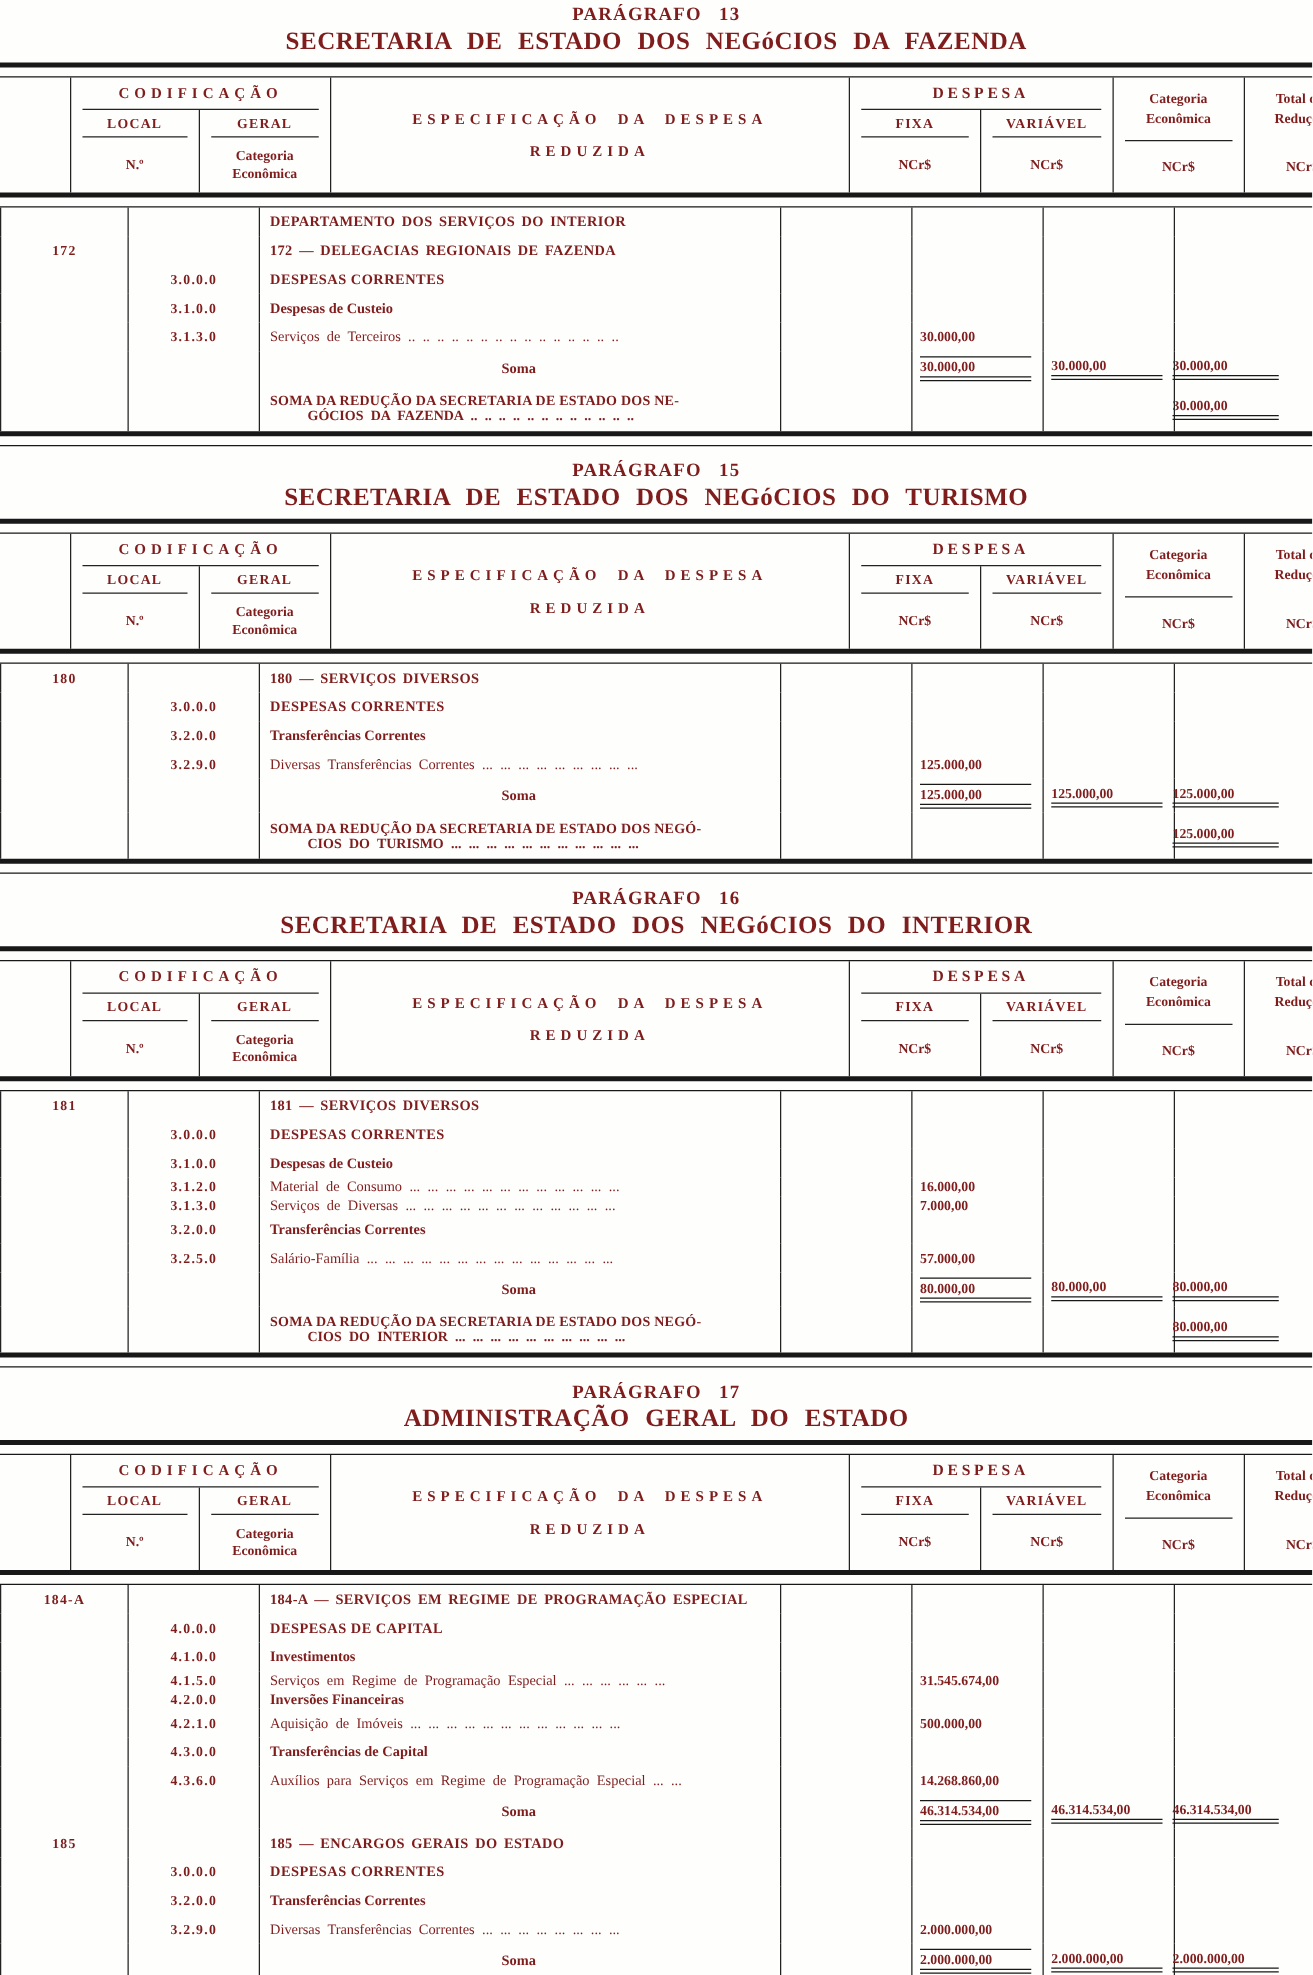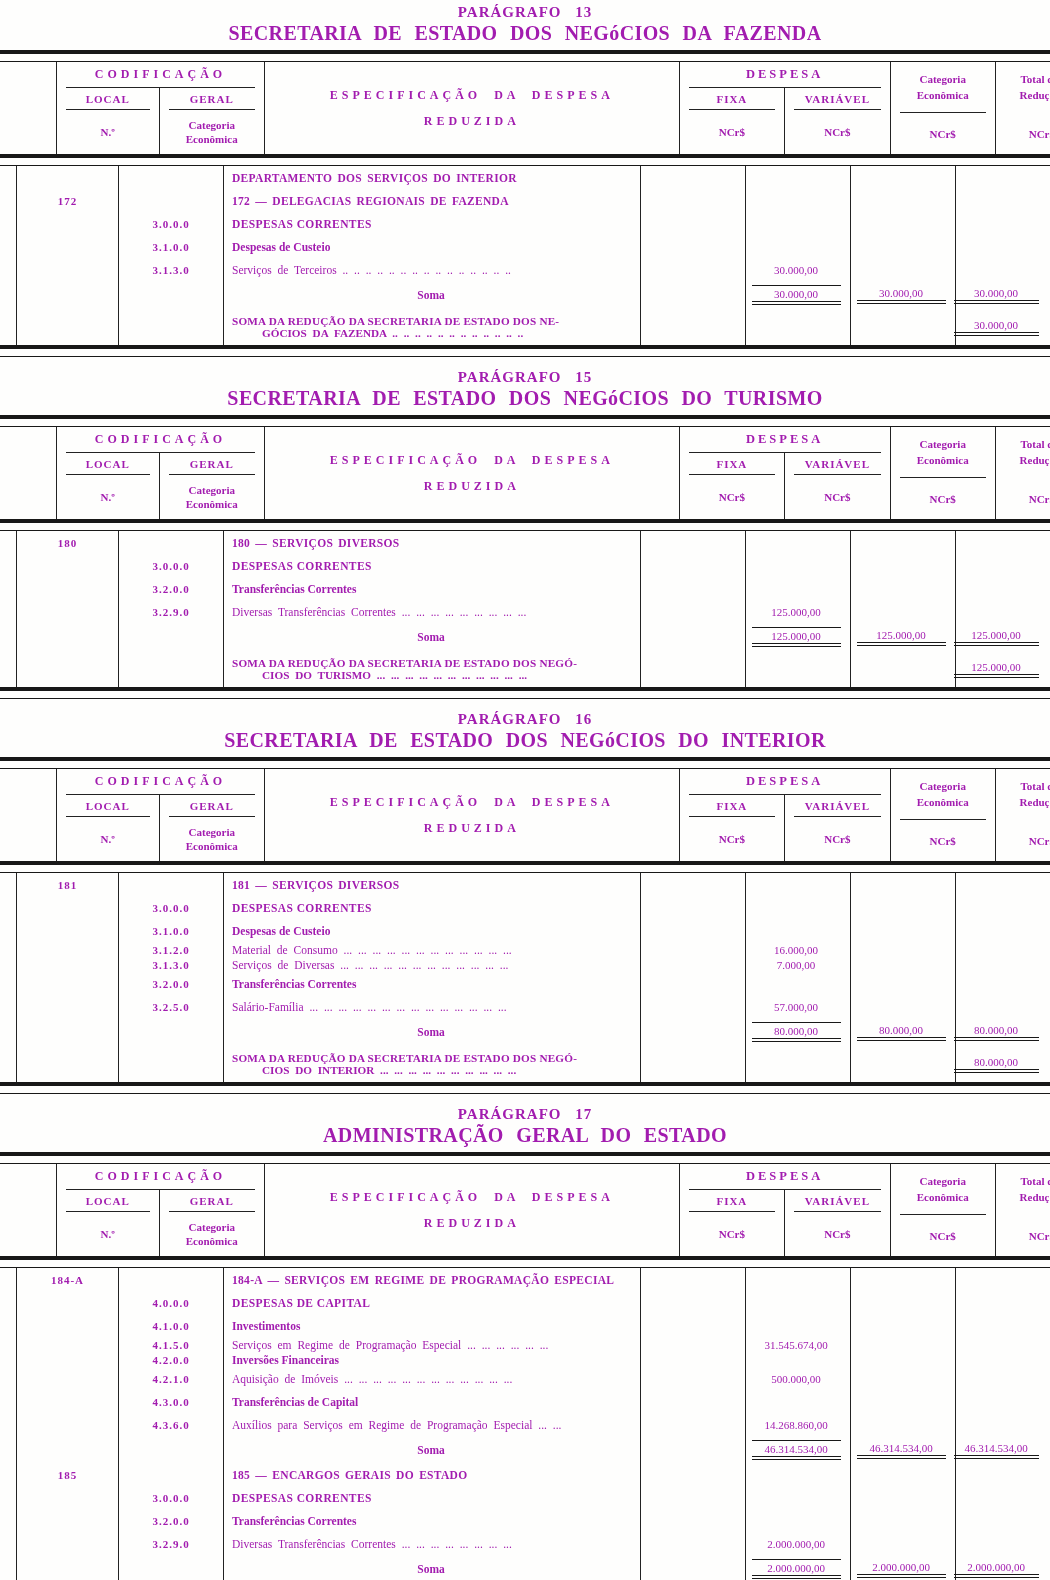--- a/index.html
+++ b/index.html
@@ -1,17 +1,17 @@
 <!DOCTYPE html>
 <html><head>
 <meta charset="utf-8">
 <style>
   html,body{margin:0;padding:0;background:#ffffff;}
   .sheet{
-    width:1050px;height:1580px;background:#fefefd;color:#a21caf;
+    width:1050px;height:1580px;background:#fefefd;color:#7f1d1d;
     font-family:"Liberation Serif","DejaVu Serif",serif;
     position:relative;overflow:hidden;
   }
   section{display:block;}
   section + section{margin-top:8px;}
   .sec-head{text-align:center;padding-top:4px;}
   .paragrafo{font-size:15px;font-weight:bold;letter-spacing:1px;word-spacing:9px;}
   .titulo{font-size:20px;font-weight:bold;letter-spacing:.4px;word-spacing:7px;margin-top:1px;}
   .hrule{height:7px;border-top:4px solid #181818;border-bottom:1px solid #181818;margin-top:5px;}
   .hrule.below-head{margin-top:0;}
@@ -39,41 +39,41 @@
   .h-fixa{width:105px;}
   .h-var{width:105px;border-left:1px solid #222;}
   .h-money{flex:1;display:flex;align-items:center;justify-content:center;font-size:11px;}
   .h-cat,.h-tot{border-left:1px solid #222;display:flex;flex-direction:column;}
   .h-cat{width:105px;}
   .h-tot{width:93px;align-items:center;}
   .h-two{height:50px;display:flex;flex-direction:column;align-items:center;justify-content:center;
     font-size:11px;line-height:16px;}
 
   
-  .tbody{margin-left:16px;width:1032px;}
+  .tbody{margin-left:0;width:1032px;}
   .brow{display:grid;grid-template-columns:102px 105px 417px 105px 105px 105px 93px;
     height:23px;align-items:stretch;}
   .brow.rtight{height:15px;}
   .brow.rsoma{height:27px;}
   .brow.rtall{height:37px;}
   .c{display:flex;align-items:center;border-left:1px solid #222;height:100%;}
   .c7{border-right:none;}
   .c1,.c2{justify-content:center;font-weight:bold;font-size:11px;letter-spacing:1px;}
   .c3{padding-left:8px;overflow:hidden;}
   .c3.two{flex-direction:column;align-items:flex-start;justify-content:center;}
   .c5,.c6,.c7{justify-content:flex-end;padding-right:9px;}
   .sp{font-size:11.5px;width:100%;white-space:nowrap;}
   .sp-title{font-weight:bold;letter-spacing:.3px;word-spacing:2px;}
   .sp-caps{font-weight:bold;letter-spacing:.4px;}
   .sp-bold{font-weight:bold;}
   .sp-plain{font-weight:normal;word-spacing:3px;}
   .sp-soma{font-weight:bold;text-align:center;padding-right:10px;}
   .sp-red{font-weight:bold;font-size:11.2px;letter-spacing:.2px;}
   .sp-red2{font-weight:bold;font-size:11.2px;padding-left:30px;word-spacing:3px;}
-  .amt{display:inline-block;min-width:88px;text-align:center;font-weight:normal;
+  .amt{display:inline-block;min-width:88px;text-align:left;font-weight:bold;
     font-size:11px;padding:2px 1px 1px 0;white-space:nowrap;}
   .c7 .amt{min-width:84px;}
   .amt.sum{border-top:1.5px solid #181818;border-bottom:4px double #181818;}
   .amt.dbl{border-bottom:4px double #181818;}
 </style>
 </head>
 <body>
 
 <div class="sheet" id="sheet">
     <section>

